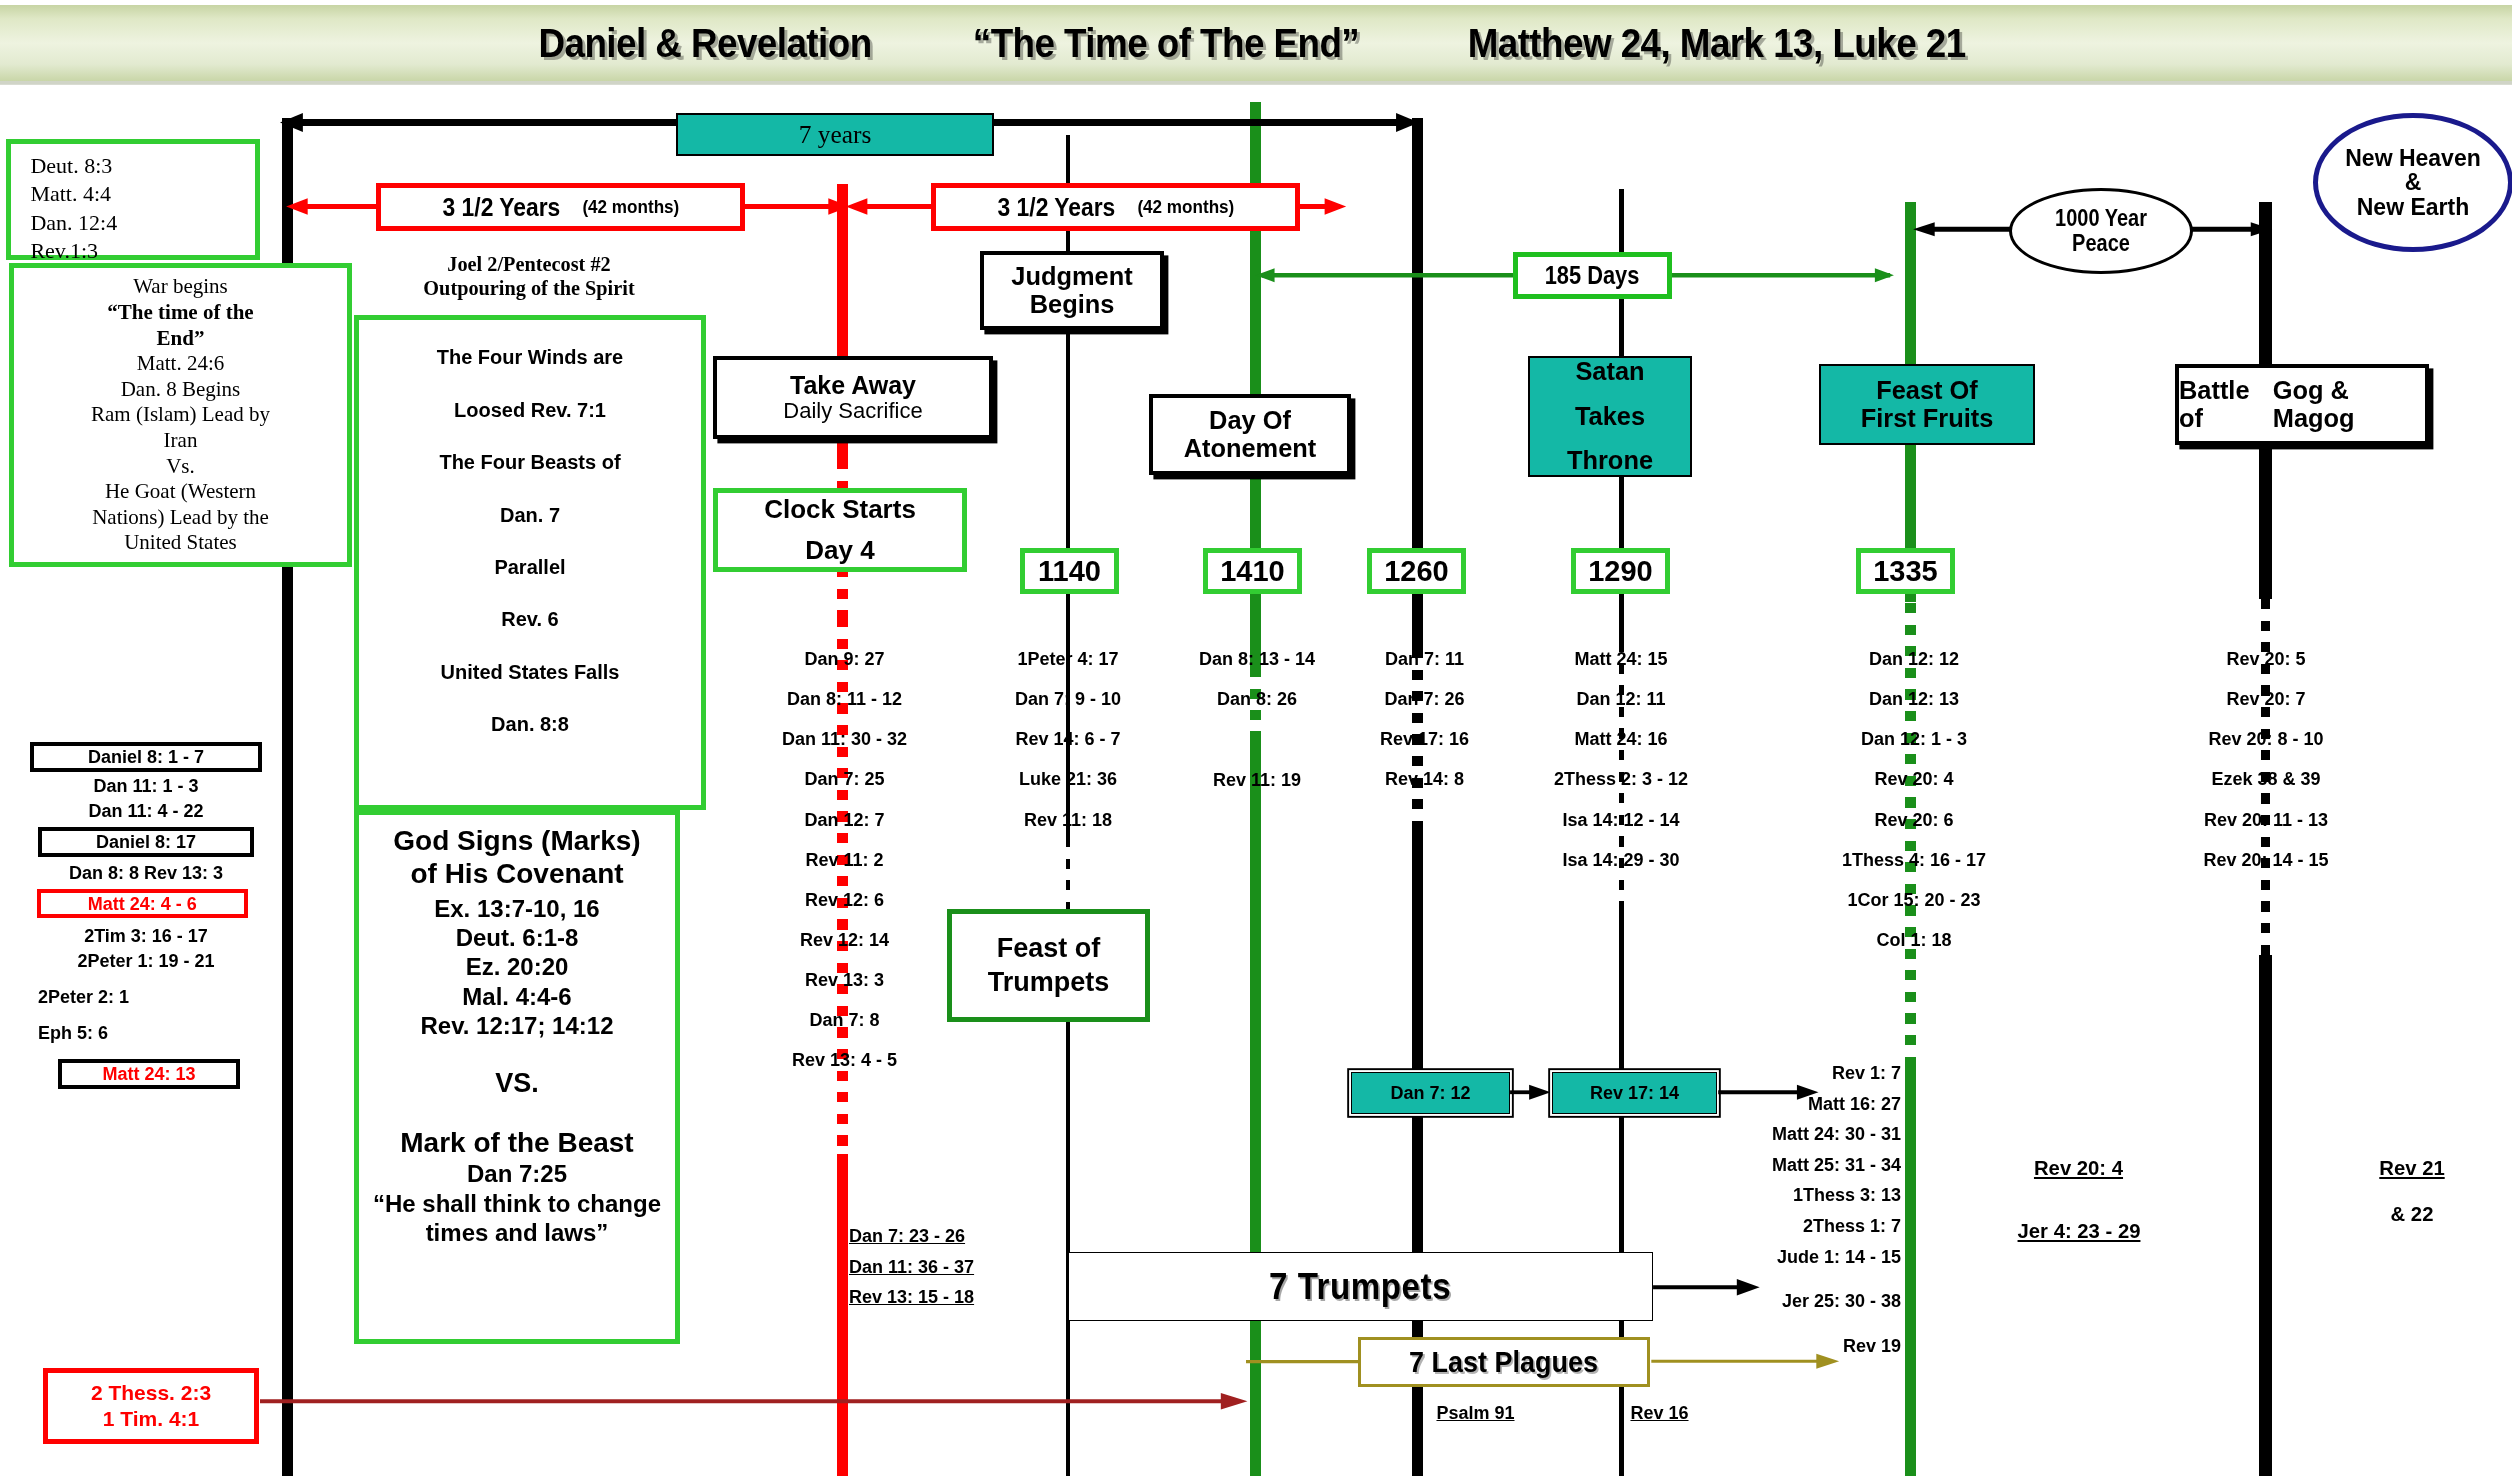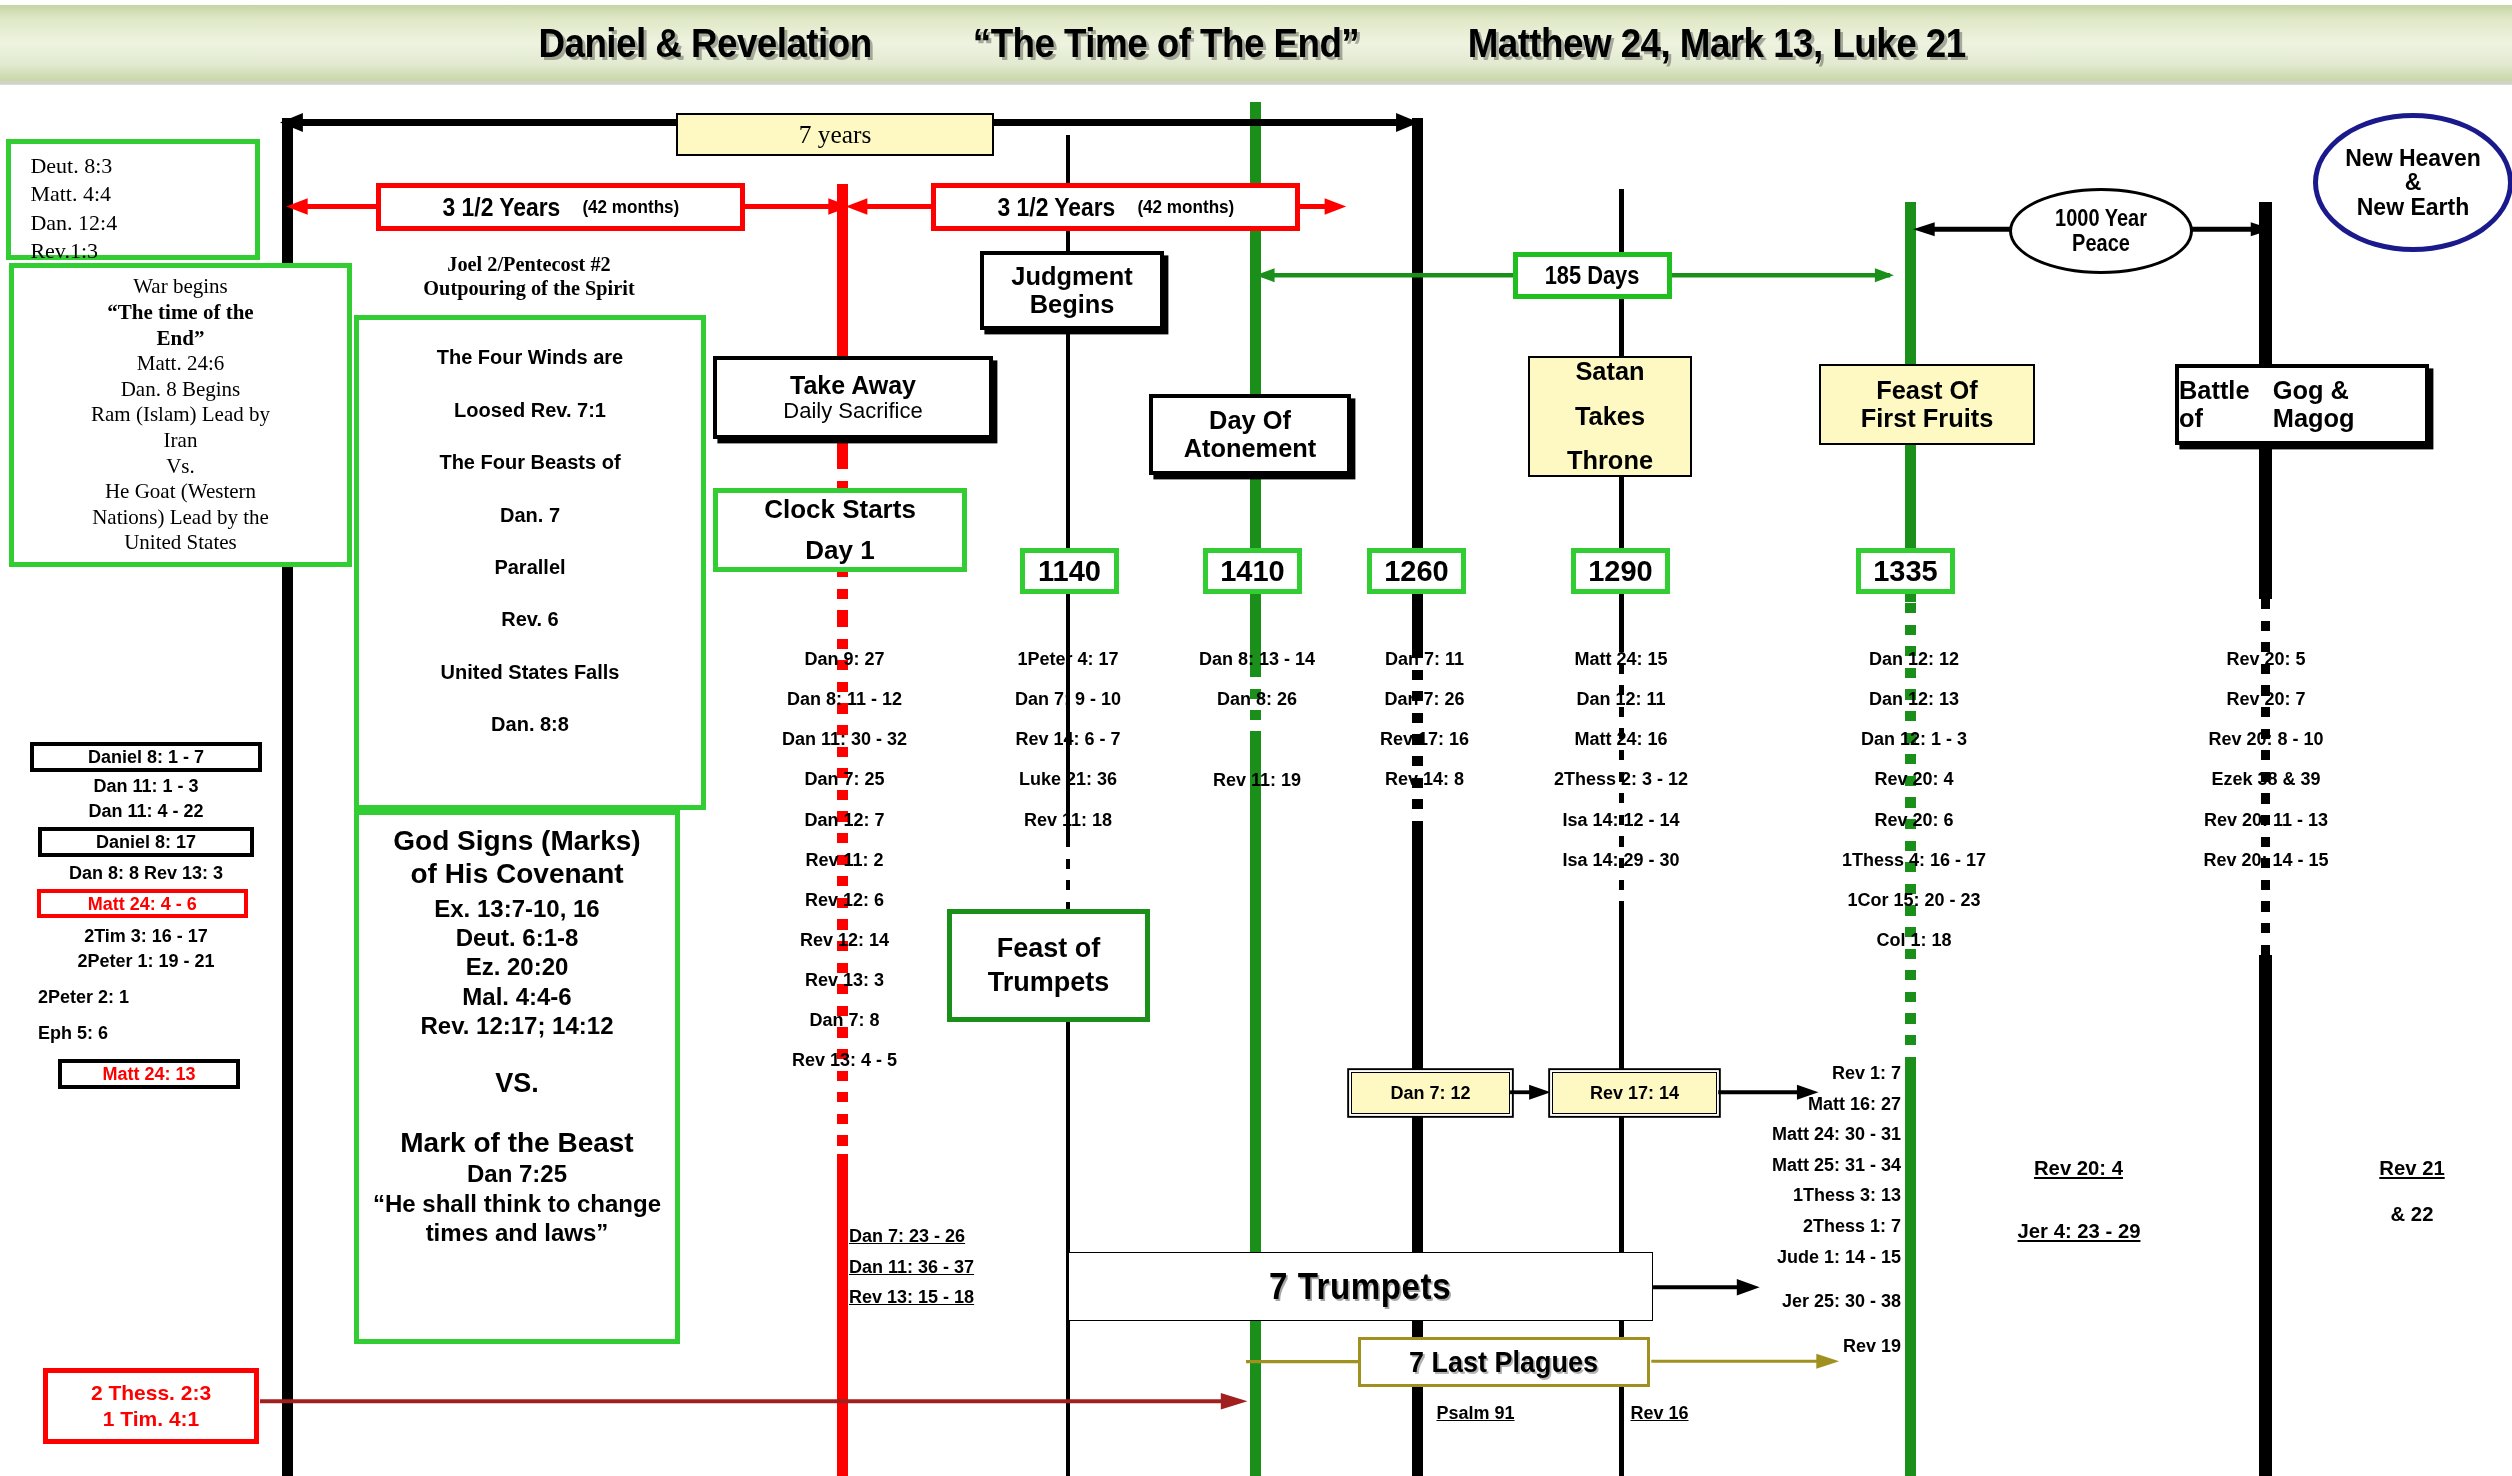--- a/index.html
+++ b/index.html
@@ -21,21 +21,21 @@
   .serif{font-family:"Liberation Serif",serif;}
   .vref{font-family:"Liberation Sans",sans-serif;font-weight:bold;font-size:18px;
         color:#000;white-space:nowrap;text-align:center;line-height:1.0;}
   .vrefU{text-decoration:underline;}
   .ctr{text-align:center;}
 
   
   .greenbox{border:5.7px solid #32cd32;background:#fff;}
   .redbox{border:5.7px solid #ff0000;background:#fff;}
   .blkbox{border:4.4px solid #000;background:#fff;box-shadow:4.4px 4.4px 0 #000;}
-  .blkthin{border:2.5px solid #000;background:#fef9c3;}
+  .blkthin{border:2.5px solid #000;background:#14b8a6;}
   .numbox{border:5.1px solid #32cd32;background:#fff;display:flex;align-items:center;
           justify-content:center;font-weight:bold;font-size:29px;}
 
   
   .vbar{position:absolute;}
   .vblack{background:#000;}
   .vred{background:#ff0000;}
   .vgreen{background:#1a8f1a;}
   .dashblk{background:repeating-linear-gradient(to bottom,#000 0 10.2px,transparent 10.2px 21.6px);}
   .dashred{background:repeating-linear-gradient(to bottom,#ff0000 0 10.2px,transparent 10.2px 21.6px);}
@@ -232,21 +232,21 @@
   </div>
 </div>
 
 <div class="abs blkbox" style="left:713px;top:356px;width:280px;height:83px;display:flex;flex-direction:column;align-items:center;justify-content:center;">
   <div style="font-weight:bold;font-size:25px;line-height:1.12;">Take Away</div>
   <div style="font-weight:normal;font-size:22px;line-height:1.12;">Daily Sacrifice</div>
 </div>
 
 <div class="abs greenbox" style="left:713px;top:488px;width:254px;height:84px;display:flex;flex-direction:column;align-items:center;justify-content:center;gap:11px;">
   <div style="font-weight:bold;font-size:26px;line-height:1.12;">Clock Starts</div>
-  <div style="font-weight:bold;font-size:26px;line-height:1.12;">Day 1</div>
+  <div style="font-weight:bold;font-size:26px;line-height:1.12;">Day 4</div>
 </div>
 
 <div class="abs blkbox" style="left:980px;top:251px;width:184px;height:79px;display:flex;flex-direction:column;align-items:center;justify-content:center;">
   <div style="font-weight:bold;font-size:25.4px;line-height:1.10;">Judgment</div>
   <div style="font-weight:bold;font-size:25.4px;line-height:1.10;">Begins</div>
 </div>
 
 <div class="abs blkbox" style="left:1149px;top:394px;width:202px;height:81px;display:flex;flex-direction:column;align-items:center;justify-content:center;">
   <div style="font-weight:bold;font-size:25.4px;line-height:1.10;">Day Of</div>
   <div style="font-weight:bold;font-size:25.4px;line-height:1.10;">Atonement</div>

